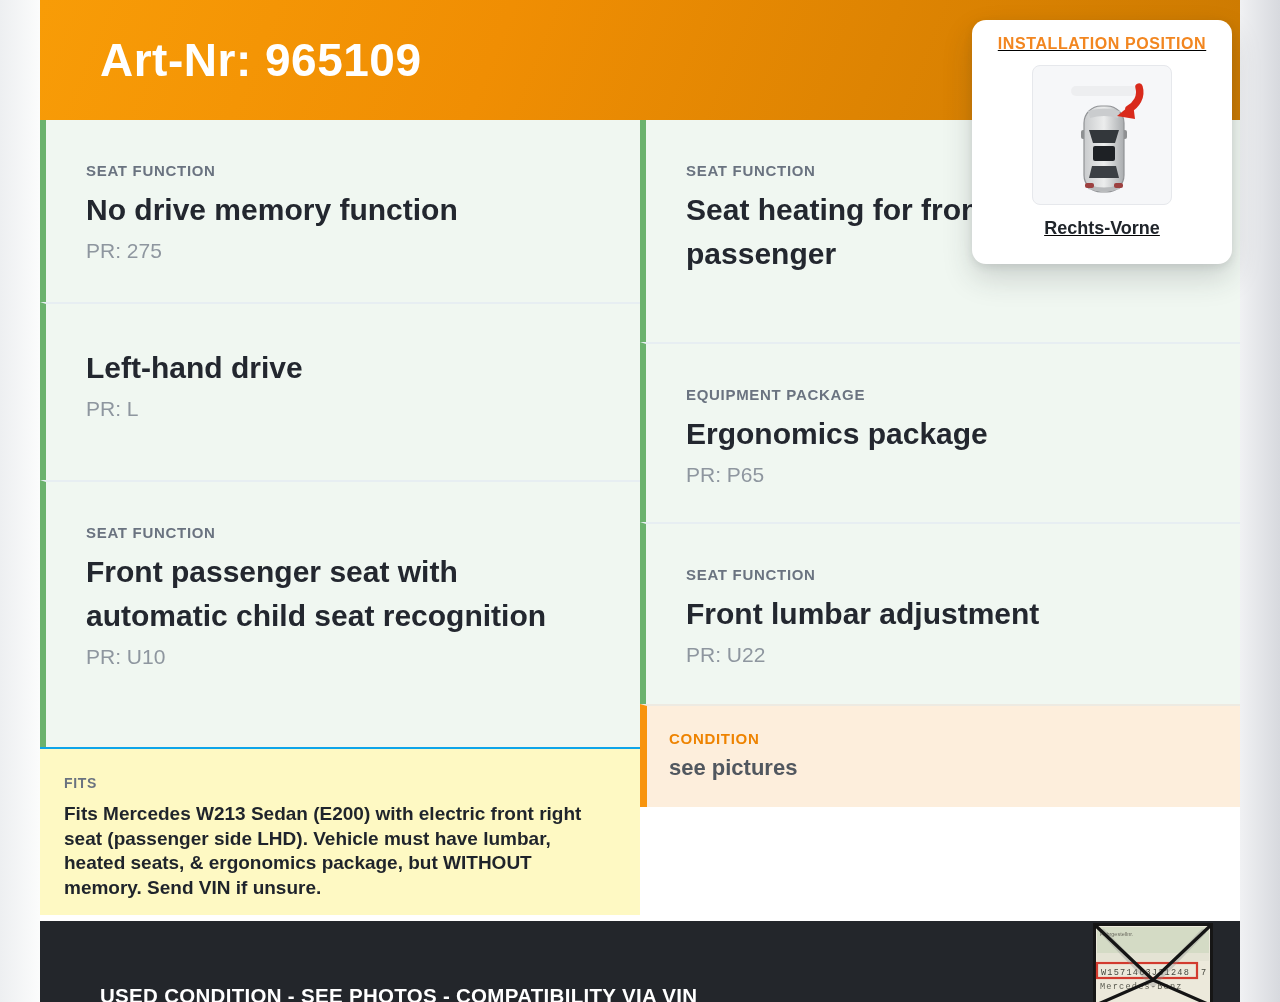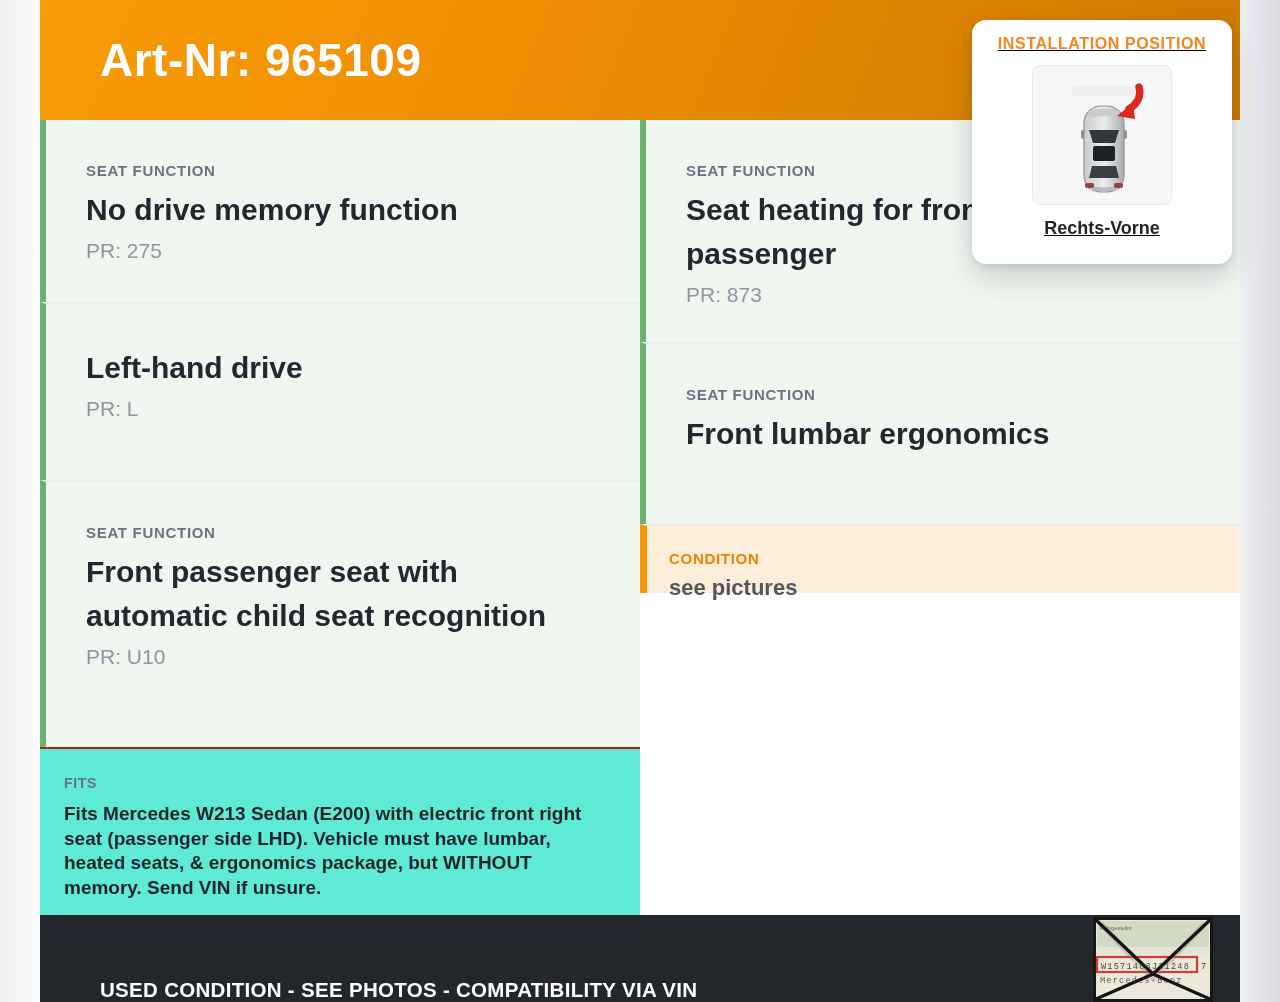--- a/index.html
+++ b/index.html
@@ -26,26 +26,26 @@
   .card + .card { border-top:2px solid #e7eef2; }
   .lc1{height:182px;} .lc2{height:178px;} .lc3{height:267px;}
   .rc1{height:222px;} .rc2{height:180px;} .rc3{height:182px;}
 
   .label { font-size:15px; font-weight:bold; color:#6a7380; letter-spacing:0.7px; margin-bottom:9px; }
   .title { font-size:30px; line-height:44px; font-weight:bold; color:#23272f; margin-bottom:7px; }
   .title.narrow { max-width:312px; }
   .pr { font-size:21px; color:#8e969f; }
 
   
-  .fits { height:168px; background:#5eead4; border-top:2px solid #b91c1c; padding:26px 40px 0 24px; }
+  .fits { height:168px; background:#fef9c3; border-top:2px solid #0ea5e9; padding:26px 40px 0 24px; }
   .fits .label { font-size:14px; margin-bottom:11px; }
   .fits-text { font-size:19px; line-height:24.5px; font-weight:bold; color:#1f242b; max-width:528px; }
 
   
-  .condition { height:69px; background:#fdeedc; border-left:7px solid #f8940d;
+  .condition { height:103px; background:#fdeedc; border-left:7px solid #f8940d;
                border-top:2px solid #edeae2; padding:24px 0 0 22px; }
   .condition .label { color:#ee8301; margin-bottom:8px; }
   .condition-text { font-size:22px; font-weight:bold; color:#51575f; }
   .filler { height:114px; background:#ffffff; }
 
   
   .footer { position:relative; height:87px; background:#23262b; display:flex; align-items:flex-end; padding-left:60px; }
   .footer-text { color:#ffffff; font-size:20.5px; font-weight:bold; letter-spacing:0.3px; }
   .doc { position:absolute; left:1053px; top:2px; width:120px; height:85px; }
 
@@ -92,25 +92,30 @@
         <div class="fits">
           <div class="label">FITS</div>
           <div class="fits-text">Fits Mercedes W213 Sedan (E200) with electric front right seat (passenger side LHD). Vehicle must have lumbar, heated seats, &amp; ergonomics package, but WITHOUT memory. Send VIN if unsure.</div>
         </div>
       </div>
 
       <div class="col">
         <div class="card rc1">
           <div class="label">SEAT FUNCTION</div>
           <div class="title narrow">Seat heating for front passenger</div>
-          <div class="pr">PR: 873</div>
+        </div>
+        <div class="card rc2">
+          <div class="label">EQUIPMENT PACKAGE</div>
+          <div class="title">Ergonomics package</div>
+          <div class="pr">PR: P65</div>
         </div>
         <div class="card rc3">
           <div class="label">SEAT FUNCTION</div>
-          <div class="title">Front lumbar ergonomics</div>
+          <div class="title">Front lumbar adjustment</div>
+          <div class="pr">PR: U22</div>
         </div>
         <div class="condition">
           <div class="label">CONDITION</div>
           <div class="condition-text">see pictures</div>
         </div>
         <div class="filler"></div>
       </div>
     </div>
 
     <div class="footer">

